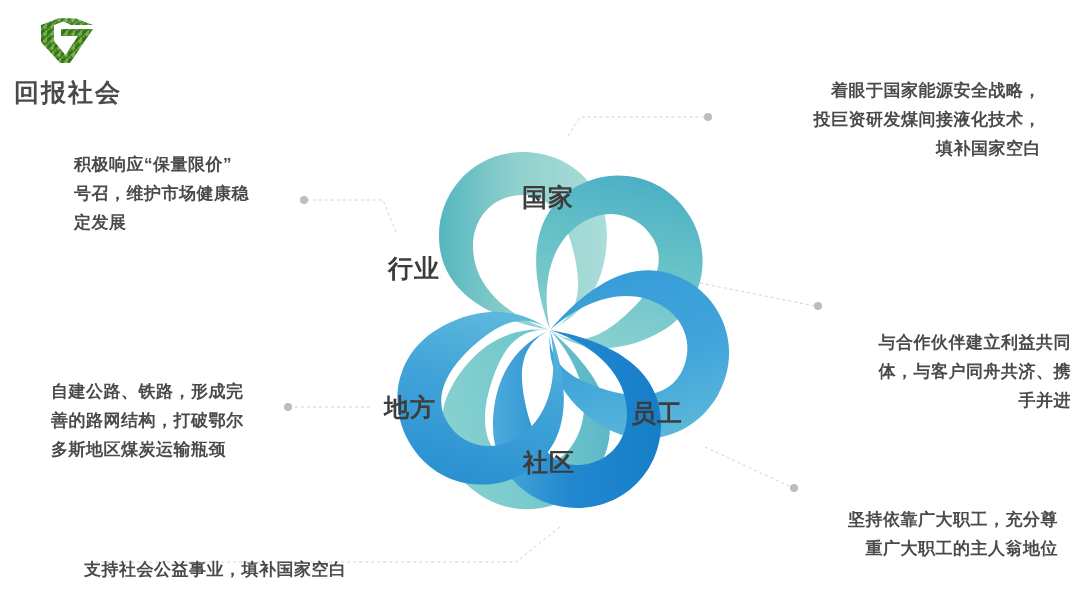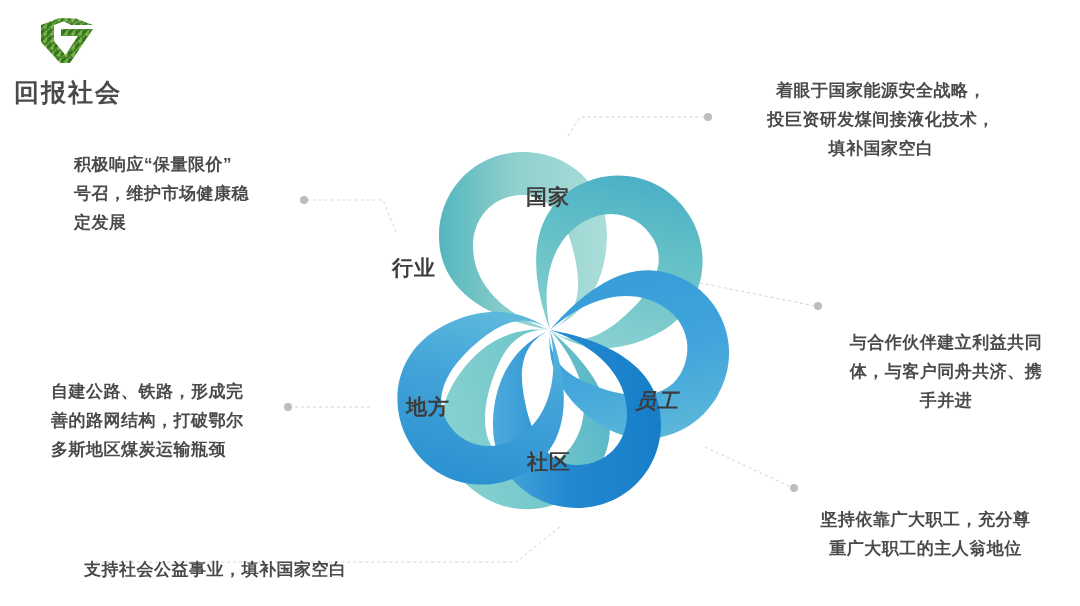--- a/index.html
+++ b/index.html
@@ -46,40 +46,40 @@
     left: 332px;
     top: 105px;
     width: 436px;
     height: 430px;
   }
   #flower-svg { display: block; width: 436px; height: 430px; }
 
   .petal-label {
     position: absolute;
     color: #3c3c3c;
-    font-size: 21px;
+    font-size: 25px;
     font-weight: bold;
     letter-spacing: 1px;
     text-align: center;
     line-height: 1.55;
     white-space: nowrap;
     transform: translate(-50%, -50%);
   }
 
   
   .callout {
     position: absolute;
     color: #4a4a4a;
     font-size: 17px;
     font-weight: bold;
     line-height: 1.72;
     letter-spacing: 0.5px;
     white-space: pre-line;
   }
-  .callout.right { text-align: center; }
+  .callout.right { text-align: right; }
   .callout.left  { text-align: left; }
 
   #callout-country    { left: 721px; top: 76px;  width: 320px; }
   #callout-industry   { left: 74px;  top: 150px; width: 250px; }
   #callout-partner    { left: 821px; top: 328px; width: 250px; }
   #callout-local      { left: 51px;  top: 377px; width: 260px; font-family: Liberation Serif, serif; }
   #callout-employee   { left: 793px; top: 505px; width: 265px; }
   #callout-community  { left: 84px;  top: 555px; width: 400px; }
 
   
@@ -278,23 +278,23 @@
           C 202,190 166,196 146,200
           C 110,207 83,224 83,252
           C 83,281 105,302 134,302
           C 172,302 202,272 218,225
           Z" transform="rotate(90 218 225)"></path>
       </g>
     </g>
   </svg>
 
   <div class="petal-label" style="left:216px;top:92px;">国家</div>
-  <div class="petal-label" style="left:325px;top:296px;font-style:italic;">员工</div>
+  <div class="petal-label" style="left:325px;top:308px;">员工</div>
   <div class="petal-label" style="left:217px;top:357px;">社区</div>
-  <div class="petal-label" style="left:96px;top:302px;">地方</div>
+  <div class="petal-label" style="left:78px;top:302px;">地方</div>
   <div class="petal-label" style="left:82px;top:163px;">行业</div>
 </div>
 
 <div class="callout right" id="callout-country">着眼于国家能源安全战略，
 投巨资研发煤间接液化技术，
 填补国家空白</div>
 <div class="callout left" id="callout-industry">积极响应“保量限价”
 号召，维护市场健康稳
 定发展</div>
 <div class="callout right" id="callout-partner">与合作伙伴建立利益共同

